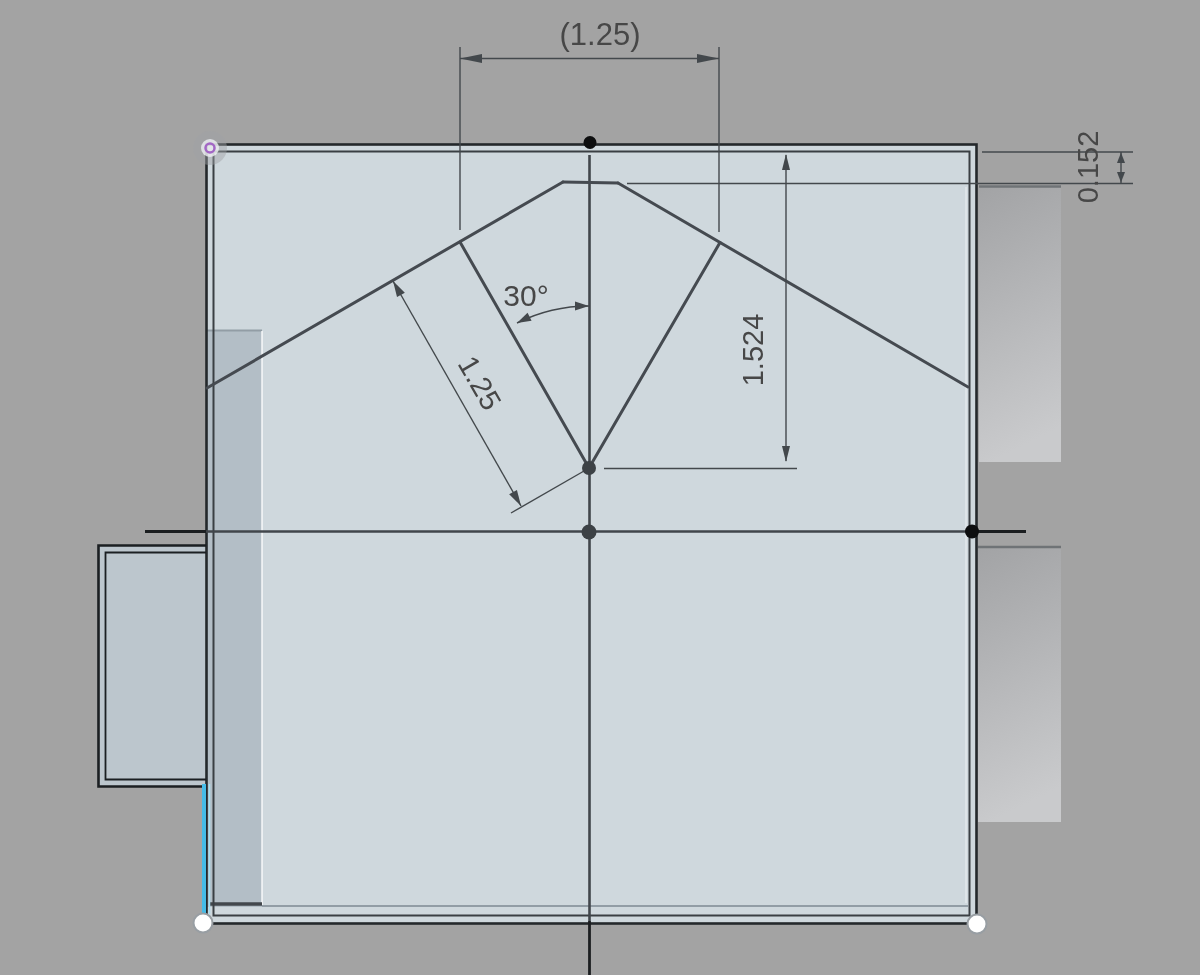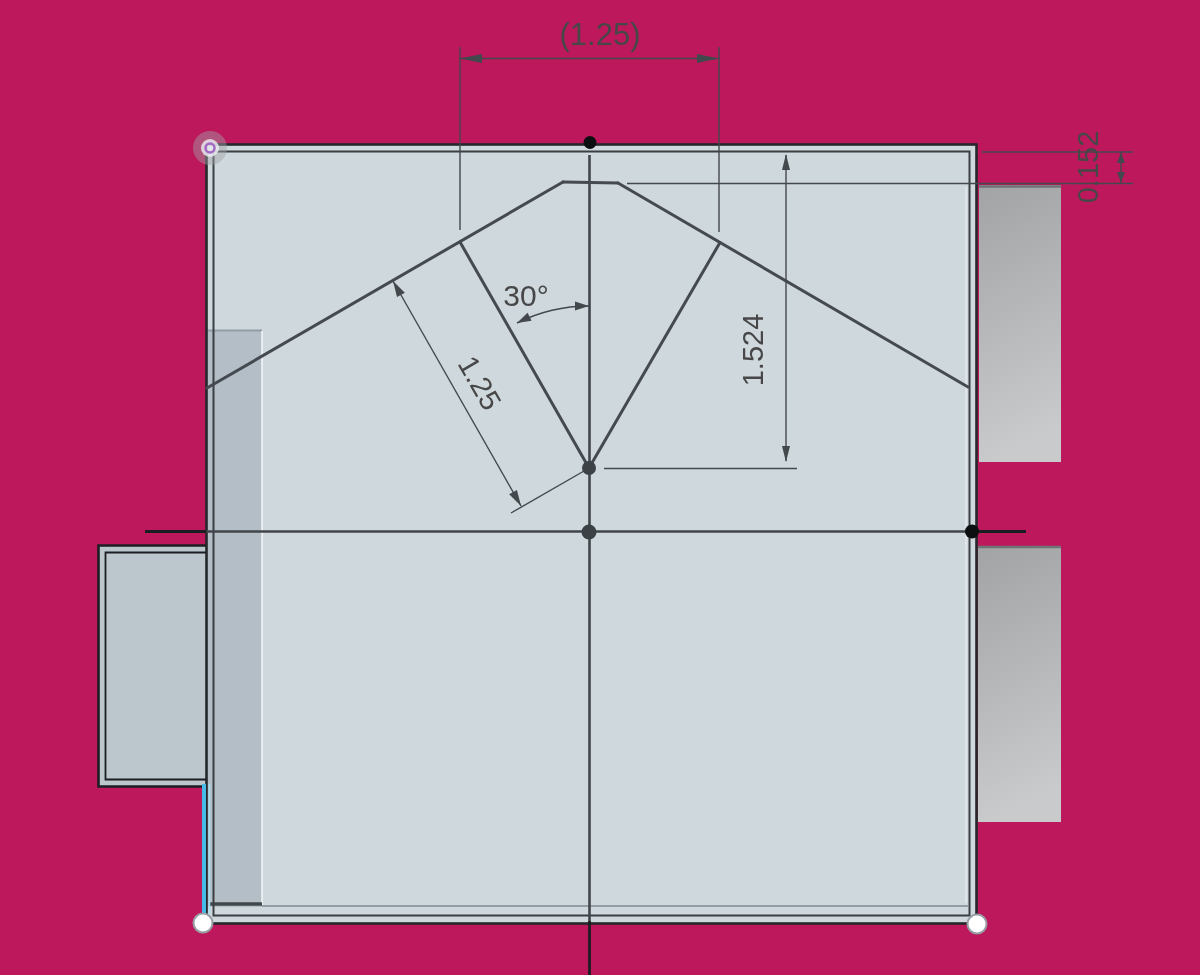--- a/index.html
+++ b/index.html
@@ -1,16 +1,16 @@
 <!DOCTYPE html>
 <html><head>
 <meta charset="utf-8">
 <style>
   html,body{margin:0;padding:0;background:#ffffff;width:1200px;height:975px;overflow:hidden;}
-  #viewport{position:relative;width:1200px;height:975px;background:#be185d;}
+  #viewport{position:relative;width:1200px;height:975px;background:#a3a3a3;}
   svg{display:block;}
   .face-main{fill:#cfd8dd;}
   .face-col{fill:#b3bec6;}
   .face-prot{fill:#bcc6cd;}
   .solid{fill:url(#grayGrad);}
   .solid-topline{stroke:#6f7376;stroke-width:2.5;fill:none;}
   .innerface-light{stroke:rgba(255,255,255,0.65);stroke-width:2;fill:none;}
   .innerface-gray{stroke:#929da5;stroke-width:2;fill:none;}
   .innerface-dark{stroke:#42474c;stroke-width:3.5;fill:none;}
   .border-outer{stroke:#24282b;stroke-width:2.6;fill:none;}

